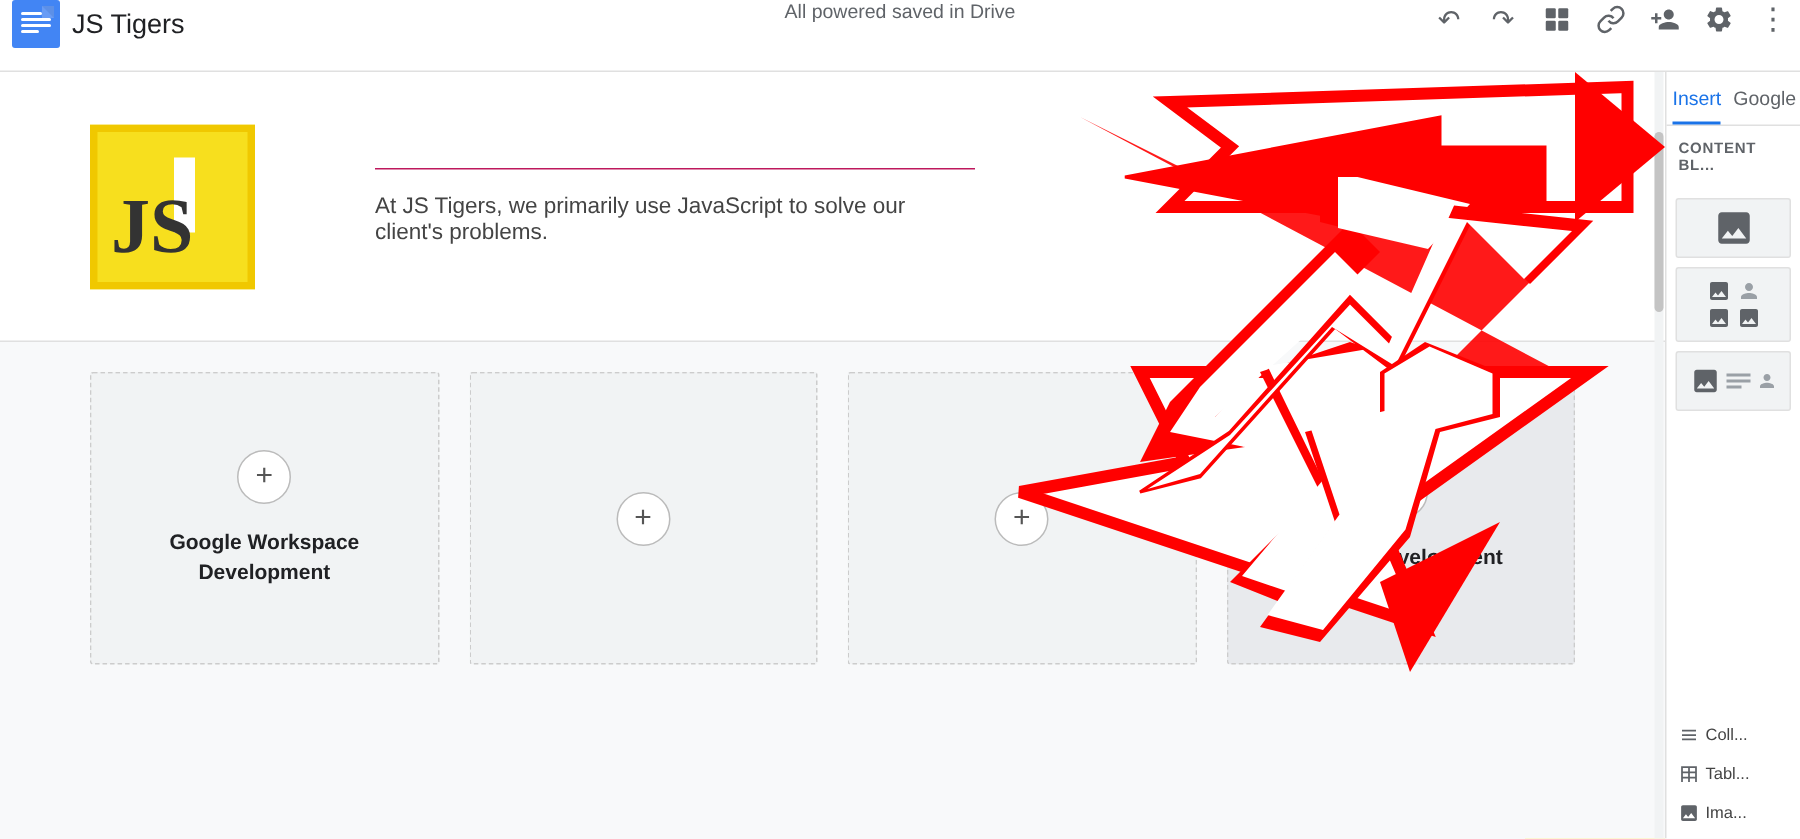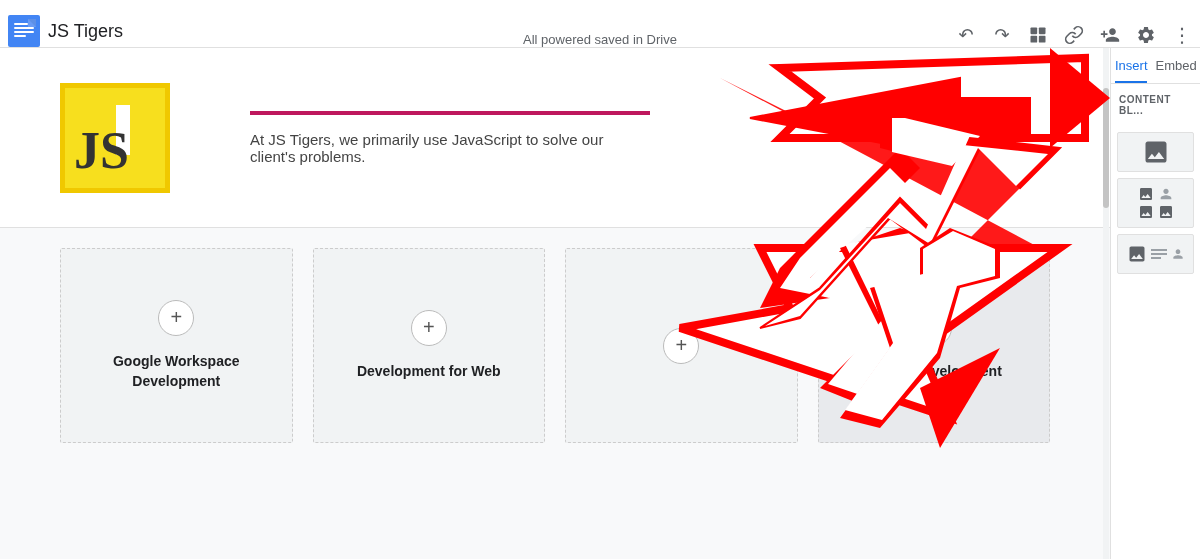--- a/index.html
+++ b/index.html
@@ -4,21 +4,21 @@
   <style>
     * { box-sizing: border-box; margin: 0; padding: 0; }
     body { font-family: 'Arial', sans-serif; background: #fff; width: 1200px; height: 559px; overflow: hidden; }
 
     
     .topbar {
       height: 48px;
       background: #fff;
       border-bottom: 1px solid #e0e0e0;
       display: flex;
-      align-items: flex-end;
+      align-items: flex-start;
       padding: 0 8px;
       position: relative;
     }
     .topbar-left {
       display: flex;
       align-items: center;
       gap: 8px;
     }
     .doc-icon {
       width: 32px;
@@ -84,21 +84,21 @@
     }
     .js-logo {
       width: 110px;
       height: 110px;
       flex-shrink: 0;
     }
     .top-text {
       margin-left: 80px;
       font-size: 15px;
       color: #444;
-      border-top: 4px solid #be185d;
+      border-top: 1px solid #be185d;
       padding-top: 16px;
       width: 400px;
     }
 
     
     .cards-section {
       padding: 20px 60px 20px 60px;
       background: #f8f9fa;
       flex: 1;
     }
@@ -315,21 +315,20 @@
     <div class="cards-section">
       <div class="cards-grid">
 
         <div class="card">
           <div class="card-plus">+</div>
           <div class="card-label">Google Workspace Development</div>
         </div>
 
         <div class="card">
           <div class="card-plus">+</div>
-          <div class="card-label">Development for Web</div>
         </div>
 
         <div class="card">
           <div class="card-plus">+</div>
         </div>
 
         <div class="card">
           <div class="card-plus">+</div>
           <div class="card-label">Mobile Development</div>
         </div>
@@ -338,21 +337,21 @@
     </div>
   </div>
 
   <div class="scrollbar">
     <div class="scrollbar-thumb"></div>
   </div>
 
   <div class="right-sidebar">
     <div class="sidebar-tabs">
       <div class="sidebar-tab active">Insert</div>
-      <div class="sidebar-tab">Embed</div>
+      <div class="sidebar-tab">Google</div>
     </div>
 
     <div class="sidebar-section-label">CONTENT BL...</div>
 
     <div class="sidebar-items">
 
       <div class="sidebar-item">
         <svg width="28" height="28" viewBox="0 0 24 24" fill="#5f6368">
             <path d="M21 19V5c0-1.1-.9-2-2-2H5c-1.1 0-2 .9-2 2v14c0 1.1.9 2 2 2h14c1.1 0 2-.9 2-2zM8.5 13.5l2.5 3.01L14.5 12l4.5 6H5l3.5-4.5z"></path>
           </svg>
@@ -385,20 +384,40 @@
           <div style="width:16px; height:2px; background:#9aa0a6;"></div>
           <div style="width:16px; height:2px; background:#9aa0a6;"></div>
           <div style="width:10px; height:2px; background:#9aa0a6;"></div>
         </div>
         <svg width="14" height="14" viewBox="0 0 24 24" fill="#9aa0a6">
             <path d="M12 12c2.21 0 4-1.79 4-4s-1.79-4-4-4-4 1.79-4 4 1.79 4 4 4zm0 2c-2.67 0-8 1.34-8 4v2h16v-2c0-2.66-5.33-4-8-4z"></path>
           </svg>
       </div>
     </div>
 
+    <div class="sidebar-bottom">
+      <div class="sidebar-bottom-item">
+        <svg width="14" height="14" viewBox="0 0 24 24" fill="#5f6368">
+            <path d="M4 6h16v2H4zm0 5h16v2H4zm0 5h16v2H4z"></path>
+          </svg>
+        <span>Coll...</span>
+      </div>
+      <div class="sidebar-bottom-item">
+        <svg width="14" height="14" viewBox="0 0 24 24" fill="#5f6368">
+            <path d="M3 3h18v18H3V3zm2 2v4h6V5H5zm8 0v4h6V5h-6zm-8 6v4h6v-4H5zm8 0v4h6v-4h-6zm-8 6v4h6v-4H5zm8 0v4h6v-4h-6z"></path>
+          </svg>
+        <span>Tabl...</span>
+      </div>
+      <div class="sidebar-bottom-item">
+        <svg width="14" height="14" viewBox="0 0 24 24" fill="#5f6368">
+            <path d="M21 19V5c0-1.1-.9-2-2-2H5c-1.1 0-2 .9-2 2v14c0 1.1.9 2 2 2h14c1.1 0 2-.9 2-2zM8.5 13.5l2.5 3.01L14.5 12l4.5 6H5l3.5-4.5z"></path>
+          </svg>
+        <span>Ima...</span>
+      </div>
+    </div>
   </div>
 </div>
 
 <svg style="position:absolute; top:48px; left:0; width:1110px; height:511px; pointer-events:none;" viewBox="0 0 1110 511">
 
   <g>
     <polygon points="720,30 1040,200 960,200 1060,100 820,80" fill="red" opacity="0.9"></polygon>
 
     <polygon points="780,20 1085,10 1085,90 780,90 820,50" fill="white" stroke="red" stroke-width="8"></polygon>
     <polygon points="1050,0 1110,50 1050,100" fill="red"></polygon>

